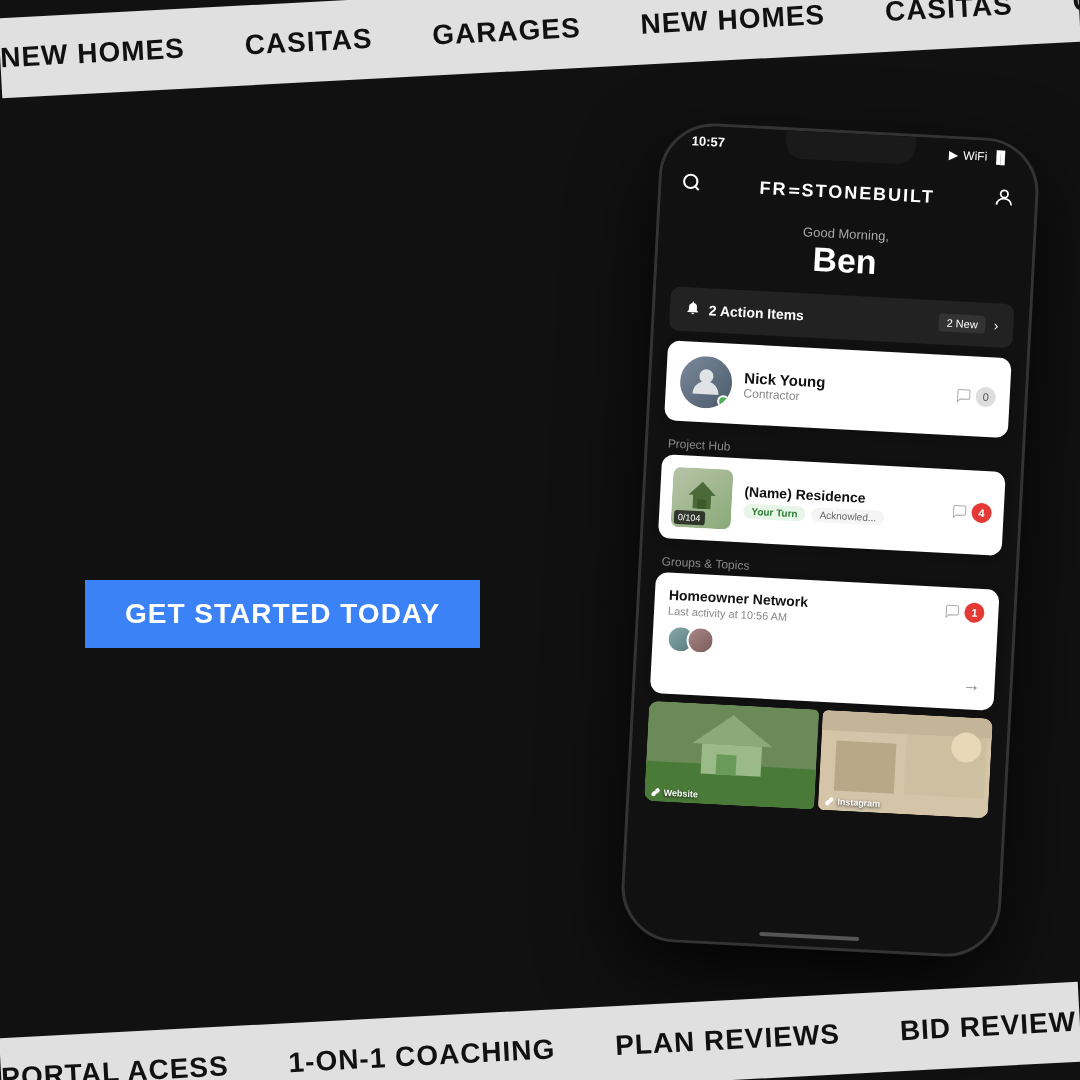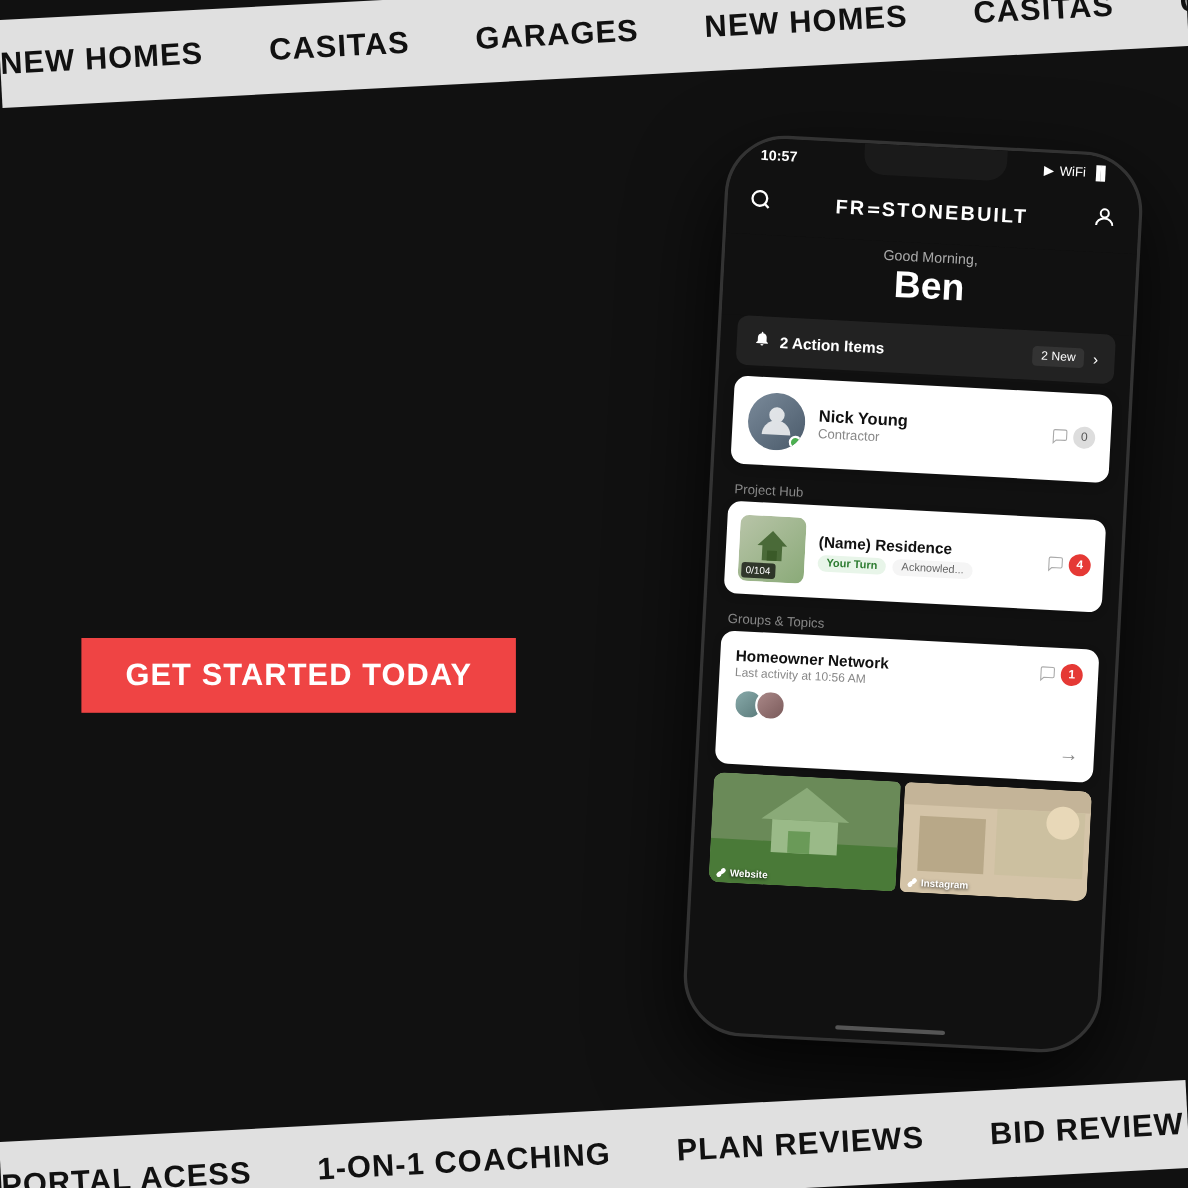--- a/index.html
+++ b/index.html
@@ -52,23 +52,23 @@
       transform-origin: center;
       display: flex;
       align-items: center;
       overflow: hidden;
       z-index: 10;
     }
 
     
     .cta-button {
       position: absolute;
-      left: 74px;
+      left: 85px;
       top: 580px;
-      background: #ef4444;
+      background: #3b82f6;
       color: white;
       font-size: 28px;
       font-weight: 900;
       padding: 18px 40px;
       letter-spacing: 1px;
       text-transform: uppercase;
       z-index: 5;
     }
 
     

